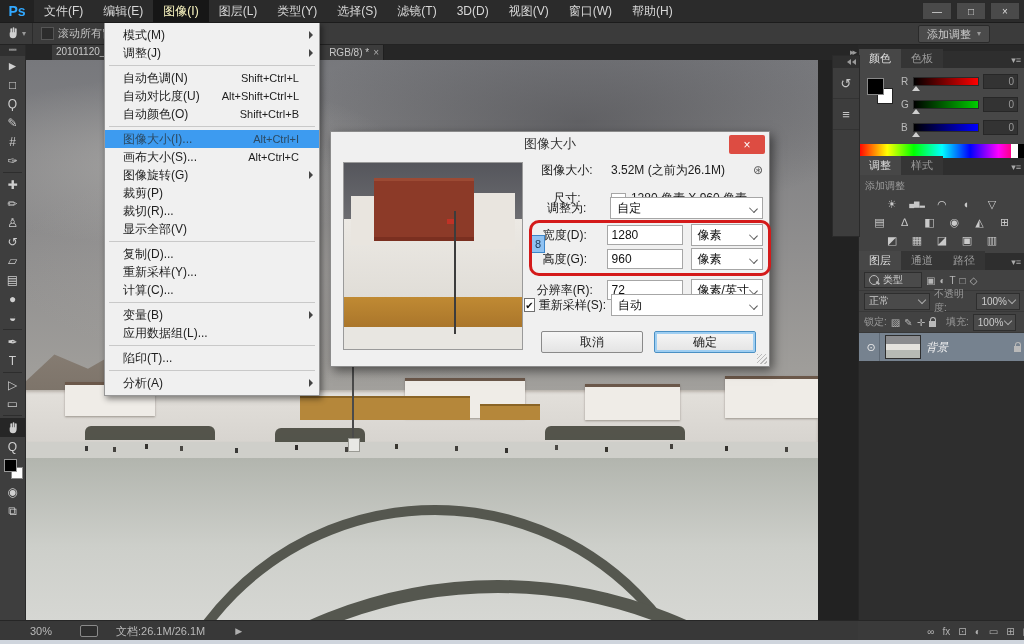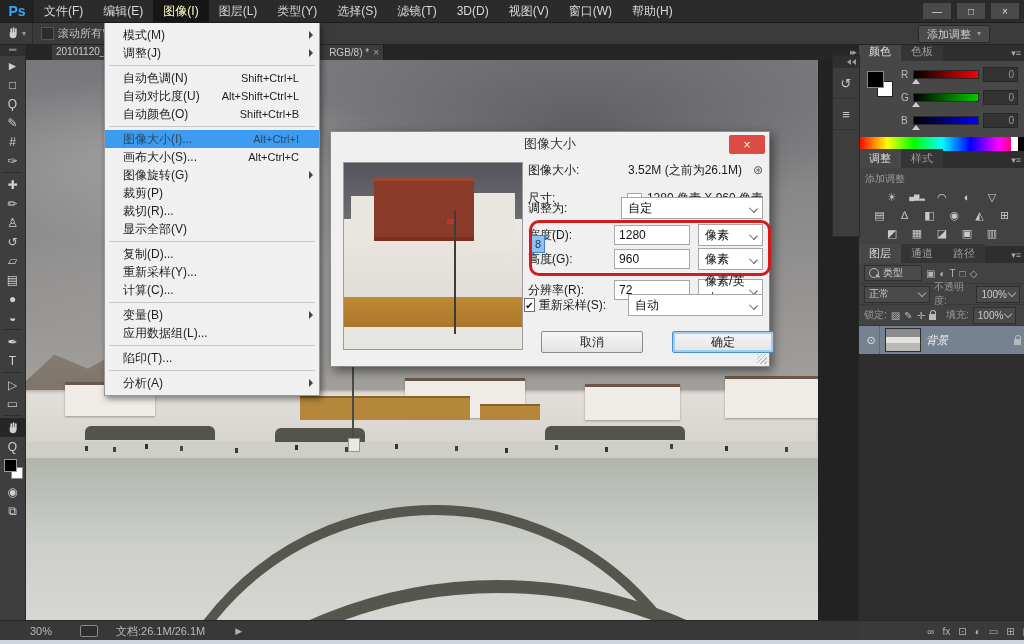--- a/index.html
+++ b/index.html
@@ -99,21 +99,21 @@
   .pv-hill{position:absolute;left:0;top:30%;width:100%;height:46%;background:linear-gradient(#ece9e4,#dfdcd6);}
   .pv-red{position:absolute;left:17%;top:8%;width:56%;height:34%;background:#8c3a28;
           box-shadow:inset 0 -4px 0 #7a2f20,inset 0 3px 0 #9c4a34;}
   .pv-wing{position:absolute;background:#e9e5df;}
   .pv-vill{position:absolute;left:0;top:72%;width:100%;height:18%;background:
            linear-gradient(#c08a33,#a8742a);}
   .pv-snow{position:absolute;left:0;top:88%;width:100%;height:12%;background:#e8e6e1;}
   .pv-pole{position:absolute;left:62%;top:26%;width:2px;height:66%;background:#3c3c3c;}
   .pv-flag{position:absolute;left:calc(62% - 7px);top:30%;width:7px;height:5px;background:#c03226;}
   .drow{position:absolute;display:flex;align-items:center;height:20px;font-size:12px;}
-  .dlabel{width:78px;text-align:left;margin-right:22px;white-space:nowrap;}
+  .dlabel{width:78px;text-align:center;margin-right:5px;white-space:nowrap;}
   .dval{white-space:nowrap;}
   .num{width:66px;height:18px;border:1px solid #a6a6a6;background:#fff;font-size:12px;padding:0 4px;
        font-family:"Liberation Sans","DejaVu Sans",sans-serif;color:#111;}
   .select{height:20px;border:1px solid #a6a6a6;background:#fff;display:flex;align-items:center;
           padding:0 6px;font-size:12px;color:#111;position:relative;}
   .select .chev{position:absolute;right:5px;top:7px;width:6px;height:6px;border-right:1.5px solid #555;
                 border-bottom:1.5px solid #555;transform:rotate(45deg) scale(1,.8);}
   .redbox{position:absolute;left:198px;top:88px;width:236px;height:50px;border:3px solid #d41a1a;
           border-radius:10px;pointer-events:none;}
   .chain{position:absolute;left:200px;top:103px;width:12px;height:16px;background:#8fc2f2;color:#1a3a5c;
@@ -493,27 +493,27 @@
         <span>重新采样(S):</span>
       </span>
       <div class="select" style="width:140px;">
         <span>自动</span>
         <span class="chev"></span>
       </div>
     </div>
     <div class="dbtn" style="left:210px;top:199px;">
         <span>取消</span>
       </div>
-    <div class="dbtn ok" style="left:341px;top:199px;">
+    <div class="dbtn ok" style="left:323px;top:199px;">
         <span>确定</span>
       </div>
     <div class="grip"></div>
   </div>
 
-  <div class="abs rightpanel" style="display:flex;flex-direction:column;">
+  <div class="abs rightpanel" style="display:flex;flex-direction:column;margin-top:7px;">
     <div class="ptabs">
       <div class="ptab on">颜色</div>
       <div class="ptab">色板</div>
       <div class="pmenu">▾≡</div>
     </div>
     <div class="colorbody">
       <div class="swpair">
         <span class="w"></span>
         <span class="b"></span>
       </div>

